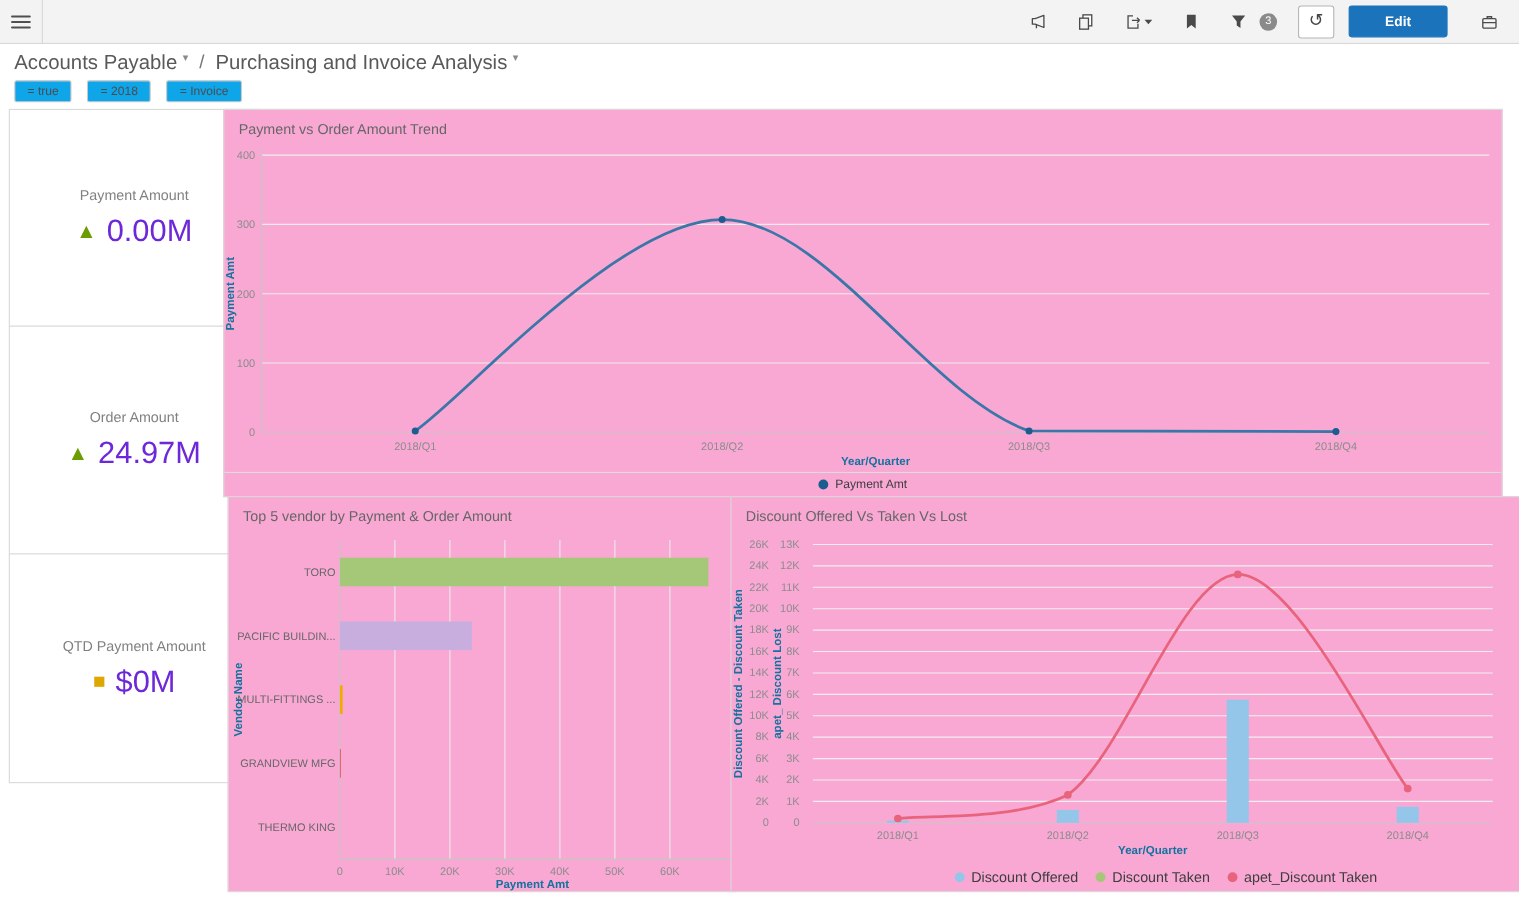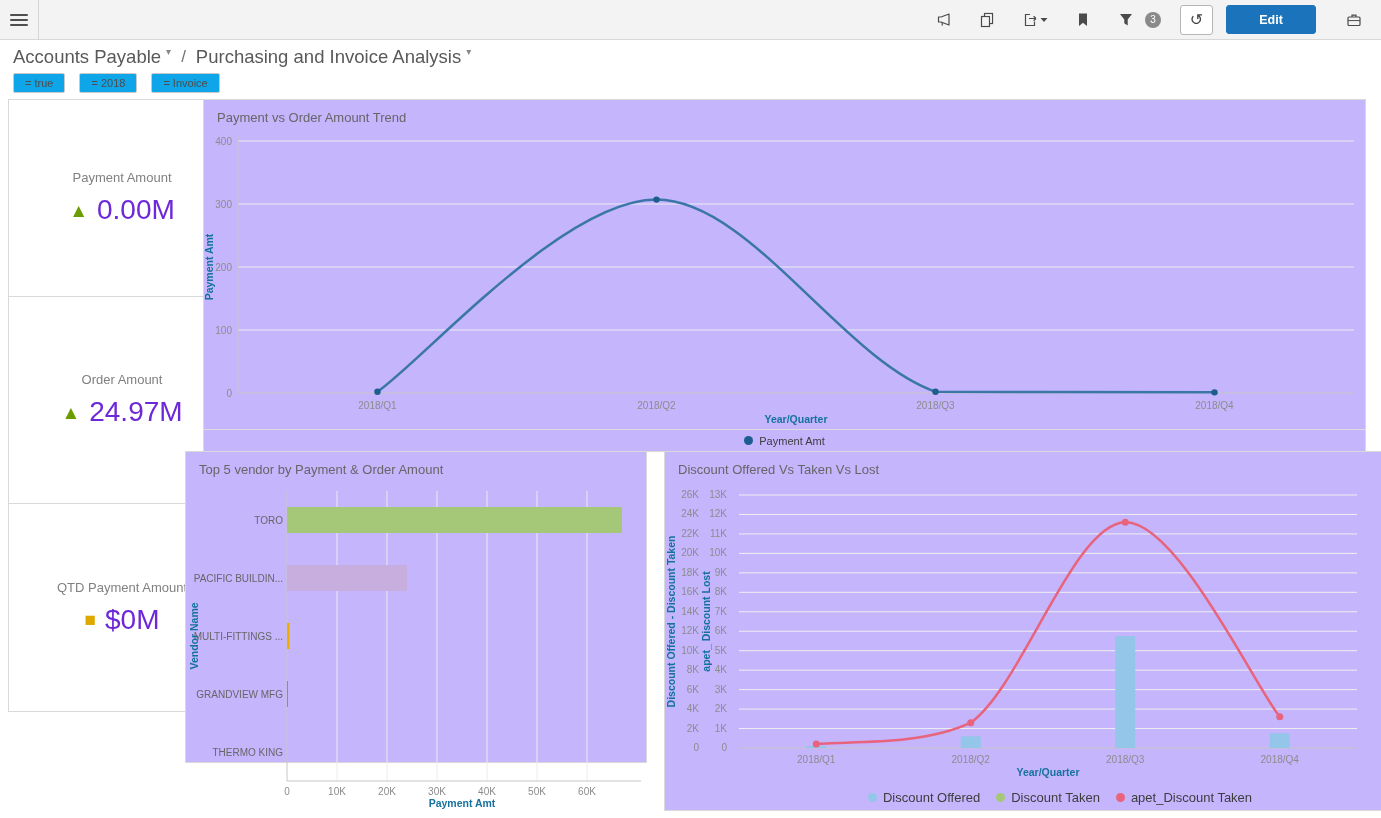--- a/index.html
+++ b/index.html
@@ -32,28 +32,28 @@
 
   
   .kpi-card{position:absolute;left:8px;width:228px;background:#fff;border:1px solid #d9d9d9;display:flex;flex-direction:column;align-items:center;justify-content:center;gap:9px}
   .kpi1{top:99px;height:198px}.kpi2{top:296px;height:208px}.kpi3{top:503px;height:209px}
   .kpi-title{font-size:13px;color:#818181}
   .kpi-row{display:flex;align-items:center;gap:9px}
   .kpi-ind{font-size:19px;line-height:1}
   .kpi-value{font-size:28px;color:#6d28d9}
 
   
-  .panel{position:absolute;background:#c4b5fd;border:1px solid #d9d9d9}
+  .panel{position:absolute;background:#f9a8d4;border:1px solid #d9d9d9}
   .panel-title{padding:10px 13px 0;font-size:13px;color:#666;white-space:nowrap}
   .chart-svg{position:absolute;left:0;top:29px;font-family:"Liberation Sans",sans-serif}
   .tick{font-size:10px;fill:#8c8c8c}
   .catLabel{font-size:10px;fill:#666}
   .axisTitle{font-size:10.5px;font-weight:bold;fill:#15729e}
   .trend{left:203px;top:99px;width:1163px;height:353px}
-  .vendor{left:185px;top:451px;width:462px;height:312px}
+  .vendor{left:207px;top:451px;width:462px;height:360px}
   .discount{left:664px;top:451px;width:792px;height:360px}
   .trend-legend{position:absolute;left:0;right:0;bottom:0;height:22px;border-top:1px solid #dcdcdc;display:flex;align-items:center;justify-content:center;gap:7px;font-size:11px;color:#3d3d3d}
   .combo-legend{position:absolute;left:0;right:0;bottom:5px;display:flex;align-items:center;justify-content:center;gap:16px;font-size:13px;color:#3d3d3d}
   .legend-item{display:flex;align-items:center;gap:6px;cursor:pointer}
   .dot{width:9px;height:9px;border-radius:50%;background:#999}
 </style>
 </head>
 <body>
 
 <header class="topbar">

